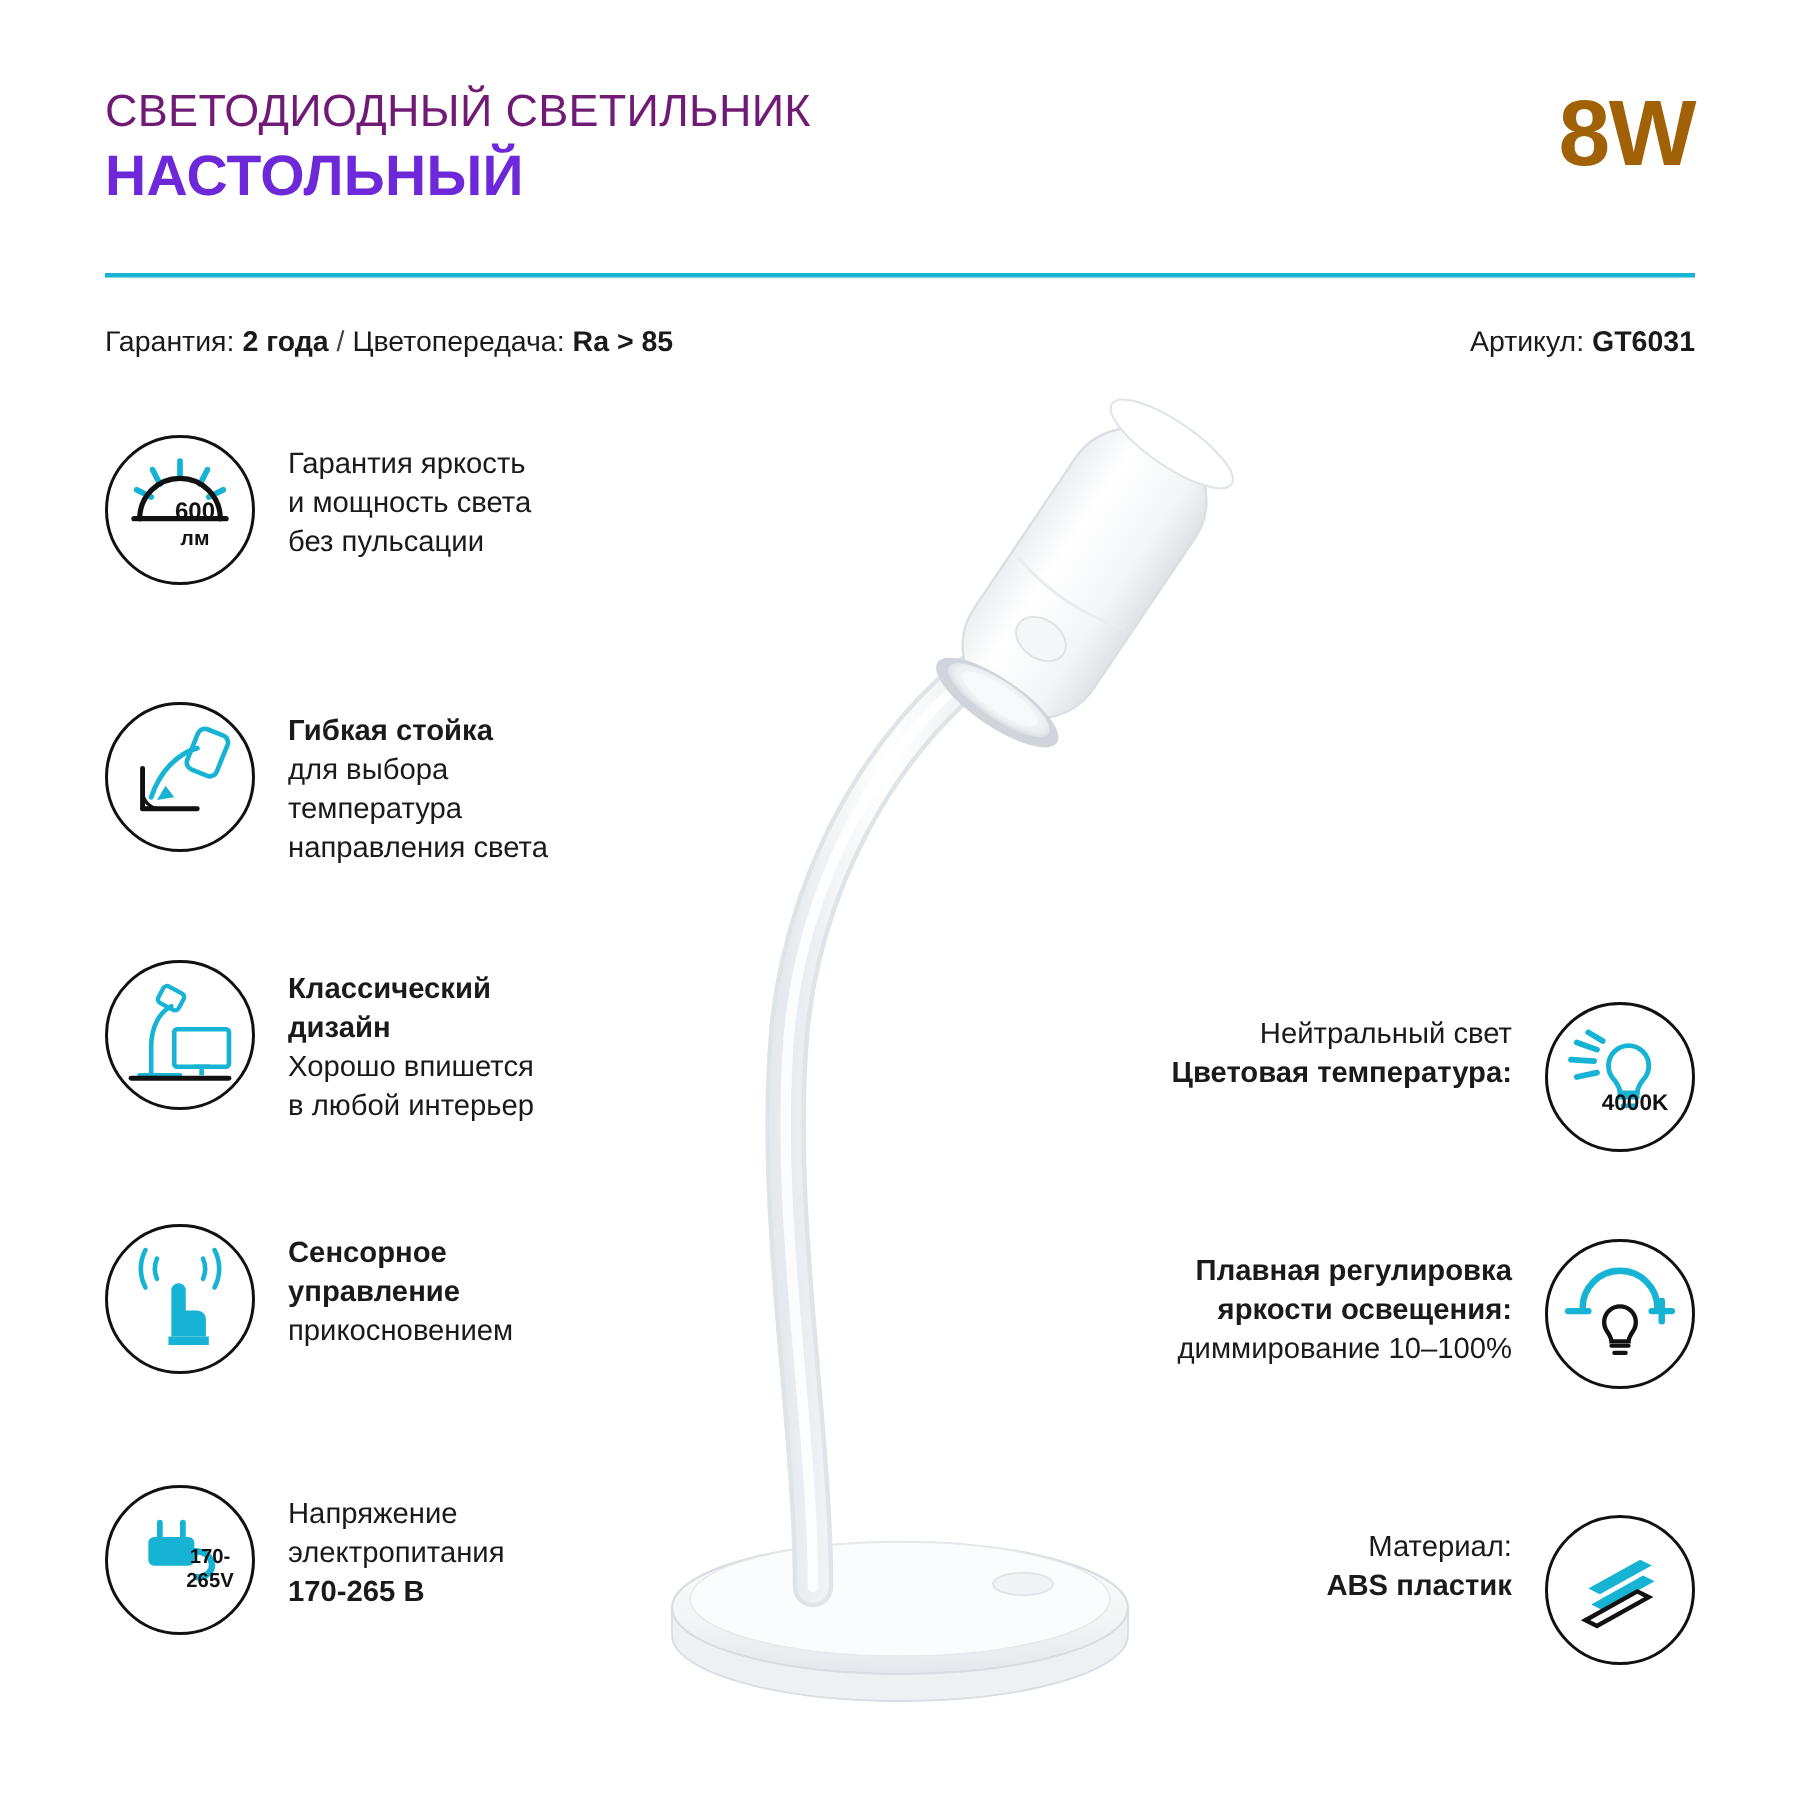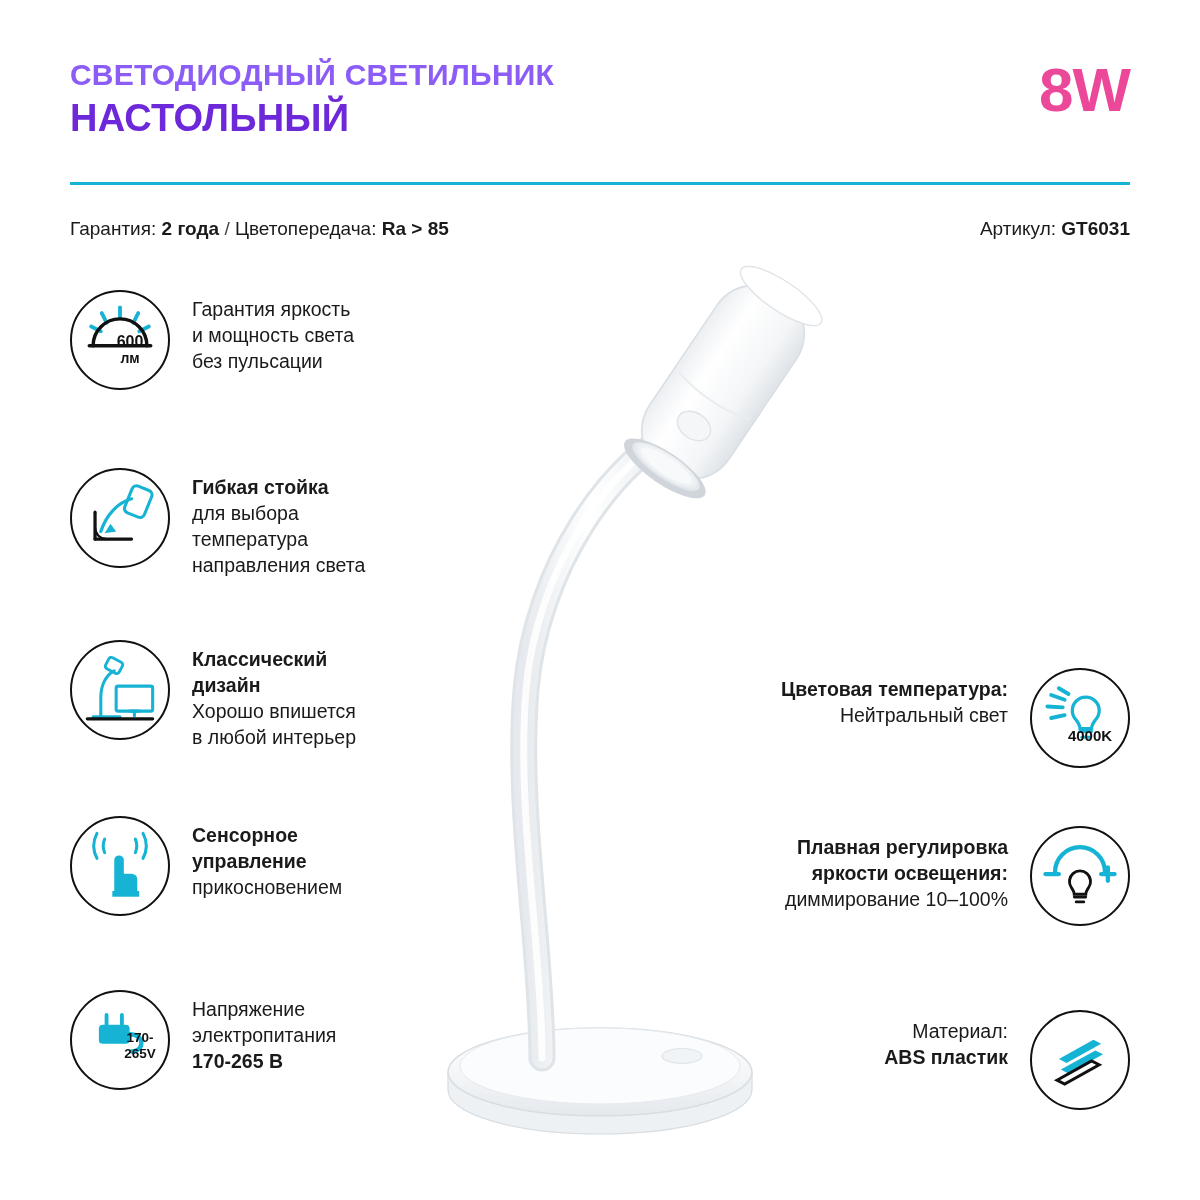--- a/index.html
+++ b/index.html
@@ -10,30 +10,30 @@
     font-family: "Liberation Sans", sans-serif;
     color: #1a1a1a;
     position: relative;
     overflow: hidden;
   }
   .page { position: absolute; inset: 0; }
 
   
   .header { position: absolute; left: 70px; top: 58px; width: 1060px; }
   .h-title-1 {
-    font-size: 30px; font-weight: 700; letter-spacing: .2px;
-    text-transform: uppercase; color: #8b5cf6; line-height: 1.1;
+    font-size: 30px; font-weight: 400; letter-spacing: .2px;
+    text-transform: uppercase; color: #701a75; line-height: 1.1;
   }
   .h-title-2 {
     font-size: 38px; font-weight: 700; letter-spacing: .2px;
     text-transform: uppercase; color: #6d28d9; line-height: 1.15; margin-top: 6px;
   }
   .h-watt {
     position: absolute; right: 0; top: -4px;
-    font-size: 62px; font-weight: 700; color: #ec4899; letter-spacing: -1px;
+    font-size: 62px; font-weight: 700; color: #a16207; letter-spacing: -1px;
   }
   .rule {
     position: absolute; left: 70px; top: 182px; width: 1060px; height: 3px;
     background: #16b3d4;
   }
   .subline {
     position: absolute; left: 70px; top: 218px; width: 1060px;
     font-size: 19px; color: #1a1a1a;
   }
   .subline .b { font-weight: 700; }
@@ -261,22 +261,22 @@
     </div>
     <div class="f-text">
       <div class="l">Напряжение</div>
       <div class="l">электропитания</div>
       <div class="l bold">170-265 В</div>
     </div>
   </div>
 
   <div class="feature right" id="feat-cct">
     <div class="f-text">
+      <div class="l">Нейтральный свет</div>
       <div class="l bold">Цветовая температура:</div>
-      <div class="l">Нейтральный свет</div>
     </div>
     <div class="badge">
       <svg viewBox="0 0 100 100">
         <g stroke="#16b3d4" stroke-width="4" stroke-linecap="round">
           <line x1="20" y1="26" x2="34" y2="31"></line>
           <line x1="16" y1="38" x2="32" y2="39"></line>
           <line x1="20" y1="50" x2="34" y2="47"></line>
           <line x1="28" y1="19" x2="38" y2="25"></line>
         </g>
         <path d="M46 52 a14 14 0 1 1 20 0 c-3 4 -4 6 -4 9 L50 61 c0 -3 -1 -5 -4 -9 Z" fill="none" stroke="#16b3d4" stroke-width="3.4"></path>

